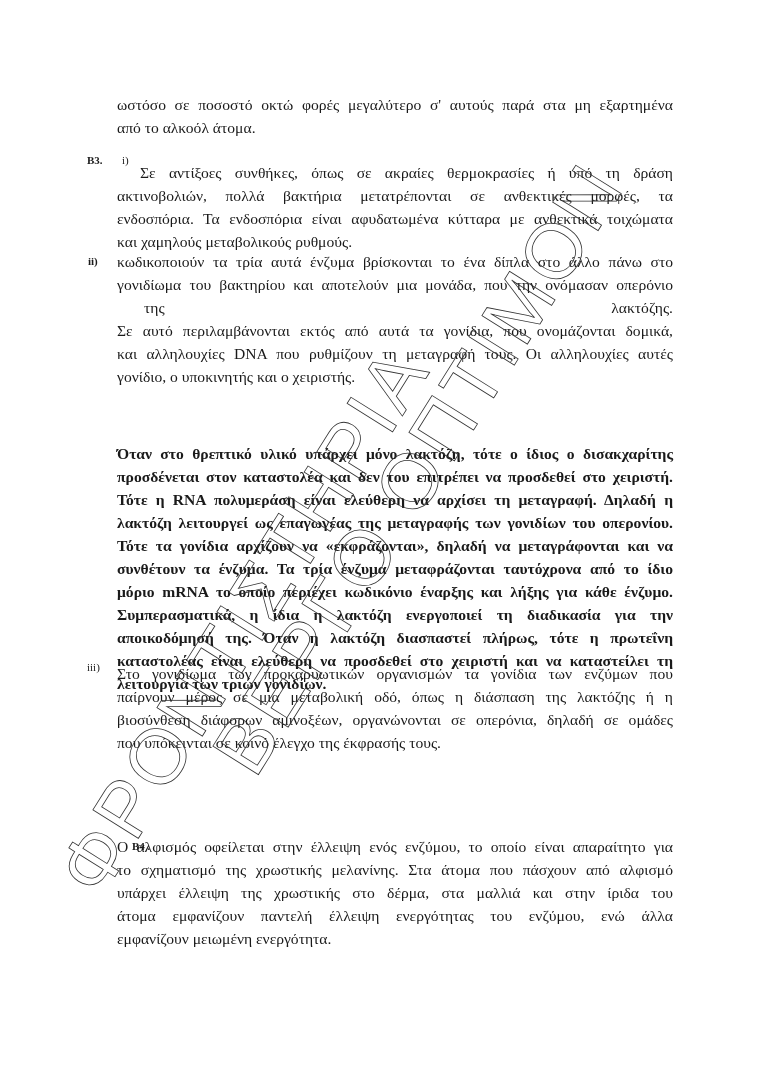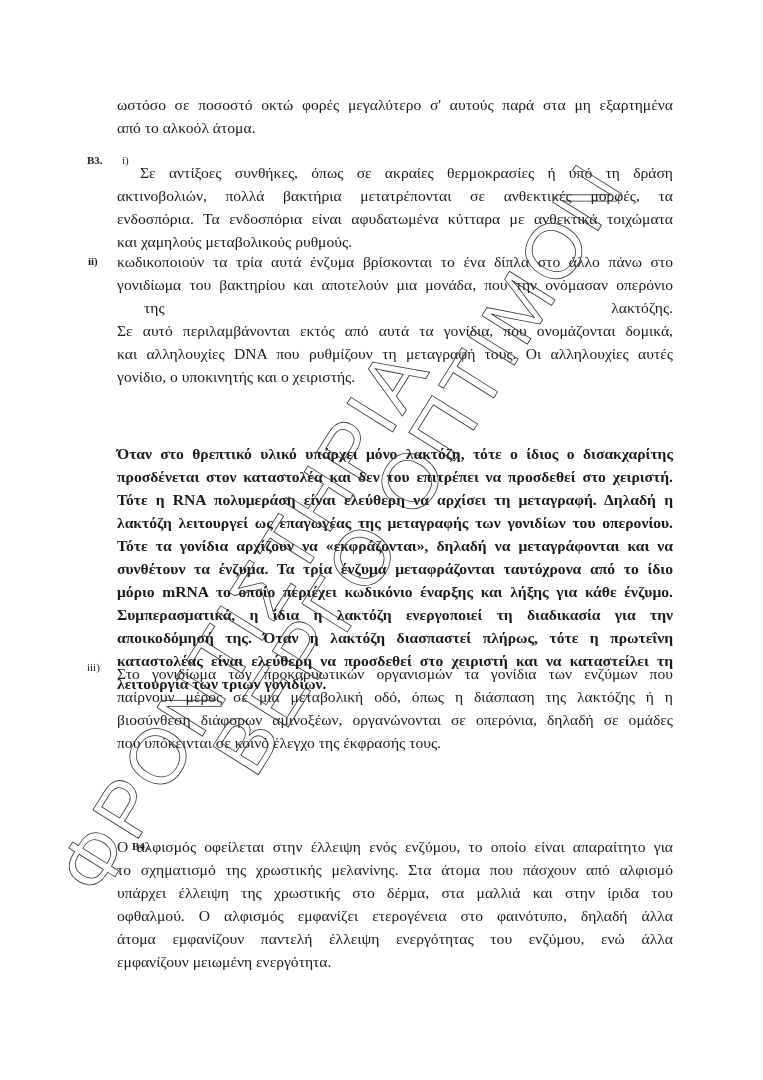--- a/index.html
+++ b/index.html
@@ -83,21 +83,20 @@
     <span class="line">παίρνουν μέρος σε μια μεταβολική οδό, όπως η διάσπαση της λακτόζης ή η</span>
     <span class="line">βιοσύνθεση διάφορων αμινοξέων, οργανώνονται σε οπερόνια, δηλαδή σε ομάδες</span>
     <span class="line last">που υπόκεινται σε κοινό έλεγχο της έκφρασής τους.</span>
   </div>
 
   <div class="label" style="left:87px; top:835px;margin-left:45px;">B4 .</div>
   <div class="text" style="top:835px;">
     <span class="line" style="padding-left:0;">Ο αλφισμός οφείλεται στην έλλειψη ενός ενζύμου, το οποίο είναι απαραίτητο για</span>
     <span class="line">το σχηματισμό της χρωστικής μελανίνης. Στα άτομα που πάσχουν από αλφισμό</span>
     <span class="line">υπάρχει έλλειψη της χρωστικής στο δέρμα, στα μαλλιά και στην ίριδα του</span>
-    <span class="line">οφθαλμού. Ο αλφισμός εμφανίζει ετερογένεια στο φαινότυπο, δηλαδή άλλα</span>
     <span class="line">άτομα εμφανίζουν παντελή έλλειψη ενεργότητας του ενζύμου, ενώ άλλα</span>
     <span class="line last">εμφανίζουν μειωμένη ενεργότητα.</span>
   </div>
 
   <svg class="watermark" viewBox="0 0 763 1080">
     <text transform="translate(100 900) rotate(-58)">ΦΡΟΝΤΙΣΤΗΡΙΑ</text>
     <text transform="translate(255 780) rotate(-58)">ΒΕΡΓΟ ΟΠΤΙΜΟΝ</text>
   </svg>
 
 </div>

